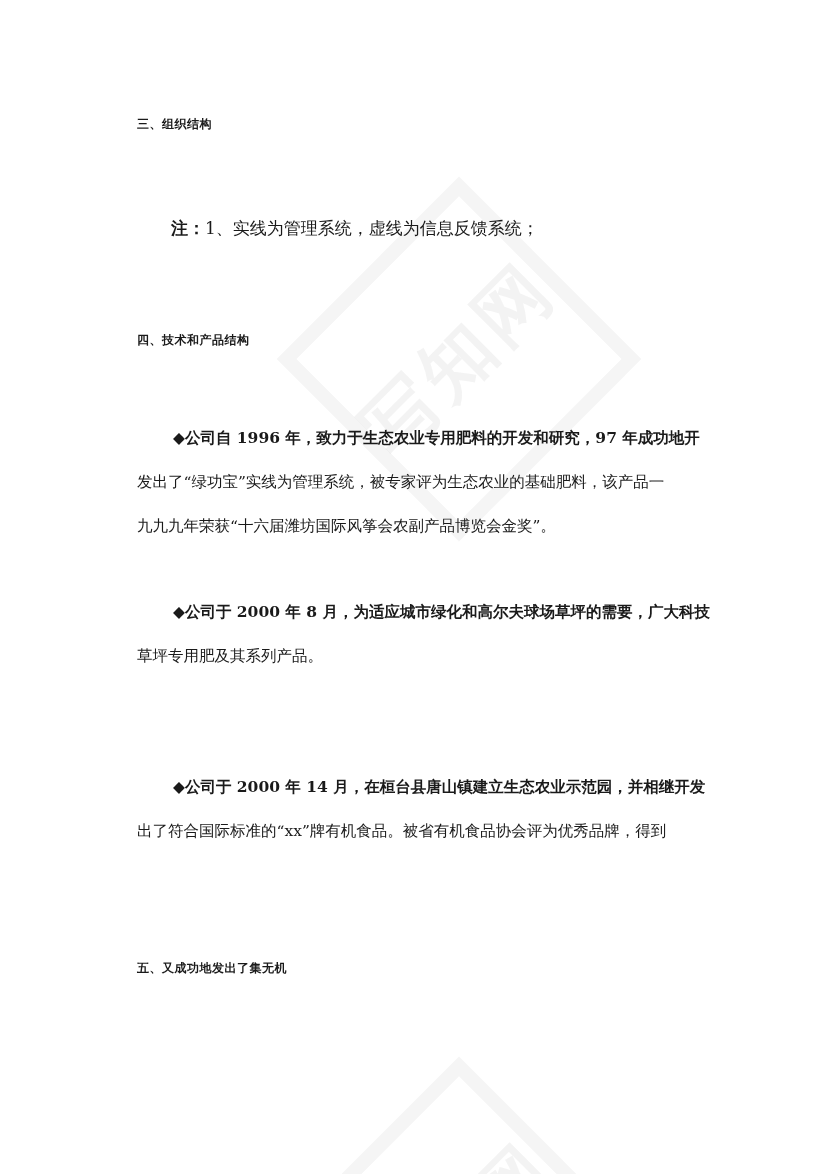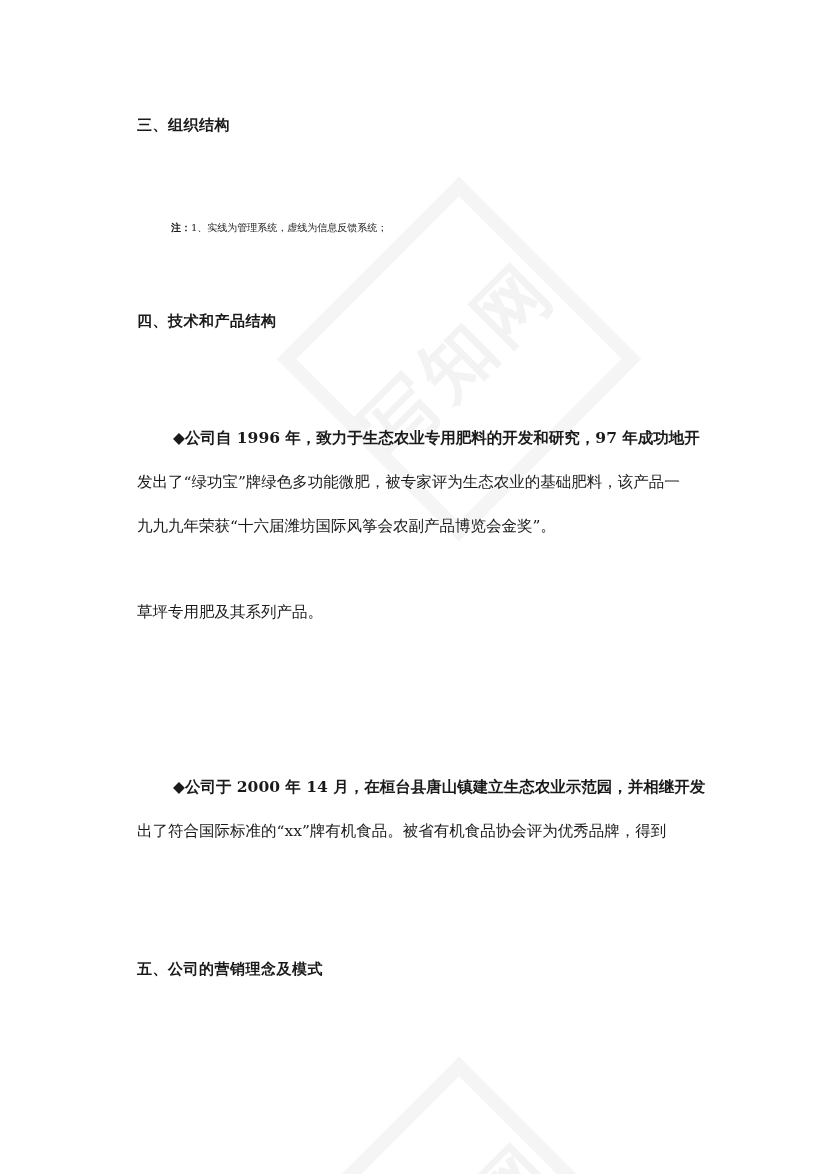--- a/index.html
+++ b/index.html
@@ -37,21 +37,21 @@
       color: rgba(200,200,200,0.22);
       white-space: nowrap;
       letter-spacing: 6px;
     }
     .wm1 { left: 330px; top: 230px; width: 230px; height: 230px; }
     .wm2 { left: 330px; top: 1110px; width: 230px; height: 230px; }
 
     .heading {
       position: absolute;
       left: 137px;
-      font-size: 15px;
+      font-size: 12px;
       font-weight: bold;
       letter-spacing: 0.5px;
       margin: 0;
     }
     .para {
       position: absolute;
       left: 137px;
       width: 600px;
       font-size: 15.5px;
       line-height: 44px;
@@ -59,21 +59,21 @@
       text-align: justify;
     }
     .para .line {
       display: block;
       white-space: nowrap;
     }
     .indent { padding-left: 36px; font-weight: bold; }
     .note {
       position: absolute;
       left: 171px;
-      font-size: 10px;
+      font-size: 17px;
       line-height: 44px;
       margin: 0;
     }
     .note .line { display: block; white-space: nowrap; }
     .bold { font-weight: bold; }
   </style>
 </head>
 <body>
 
 <div class="page">
@@ -86,32 +86,33 @@
   </div>
 
   <h2 class="heading" style="top:116px;">三、组织结构</h2>
 
   <div class="note" style="top:206px;">
     <span class="line">
       <span class="bold">注：</span><span>1、实线为管理系统，虚线为信息反馈系统；</span>
     </span>
   </div>
 
-  <h2 class="heading" style="top:312px;">四、技术和产品结构</h2>
+  <h2 class="heading" style="top:332px;">四、技术和产品结构</h2>
 
   <div class="para" style="top:416px;">
     <span class="line indent">◆公司自 1996 年，致力于生态农业专用肥料的开发和研究，97 年成功地开</span>
-    <span class="line">发出了“绿功宝”牌绿色多功能微肥，被专家评为生态农业的基础肥料，该产品一</span>
+    <span class="line">发出了“绿功宝”实线为管理系统，被专家评为生态农业的基础肥料，该产品一</span>
     <span class="line">九九九年荣获“十六届潍坊国际风筝会农副产品博览会金奖”。</span>
   </div>
 
   <div class="para" style="top:590px;">
+    <span class="line indent">◆公司于 2000 年 8 月，为适应城市绿化和高尔夫球场草坪的需要，广大科技</span>
     <span class="line">草坪专用肥及其系列产品。</span>
   </div>
 
   <div class="para" style="top:765px;">
     <span class="line indent">◆公司于 2000 年 14 月，在桓台县唐山镇建立生态农业示范园，并相继开发</span>
     <span class="line">出了符合国际标准的“xx”牌有机食品。被省有机食品协会评为优秀品牌，得到</span>
   </div>
 
-  <h2 class="heading" style="top:960px;">五、公司的营销理念及模式</h2>
+  <h2 class="heading" style="top:960px;">五、又成功地发出了集无机</h2>
 
 </div>
 
 </body></html>

